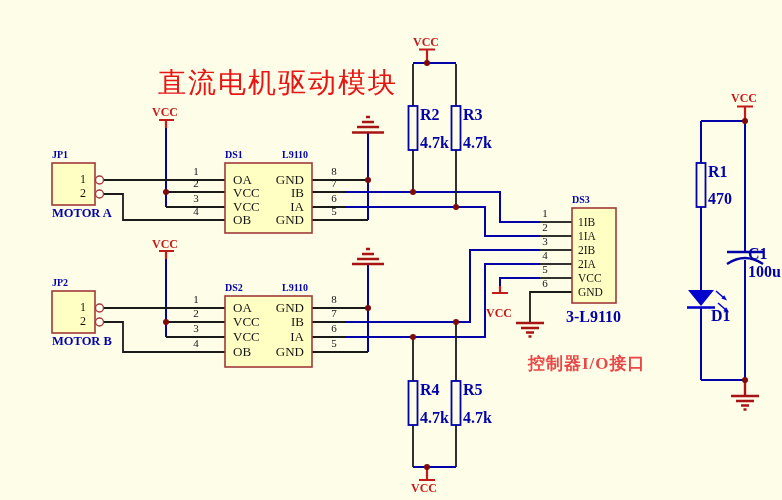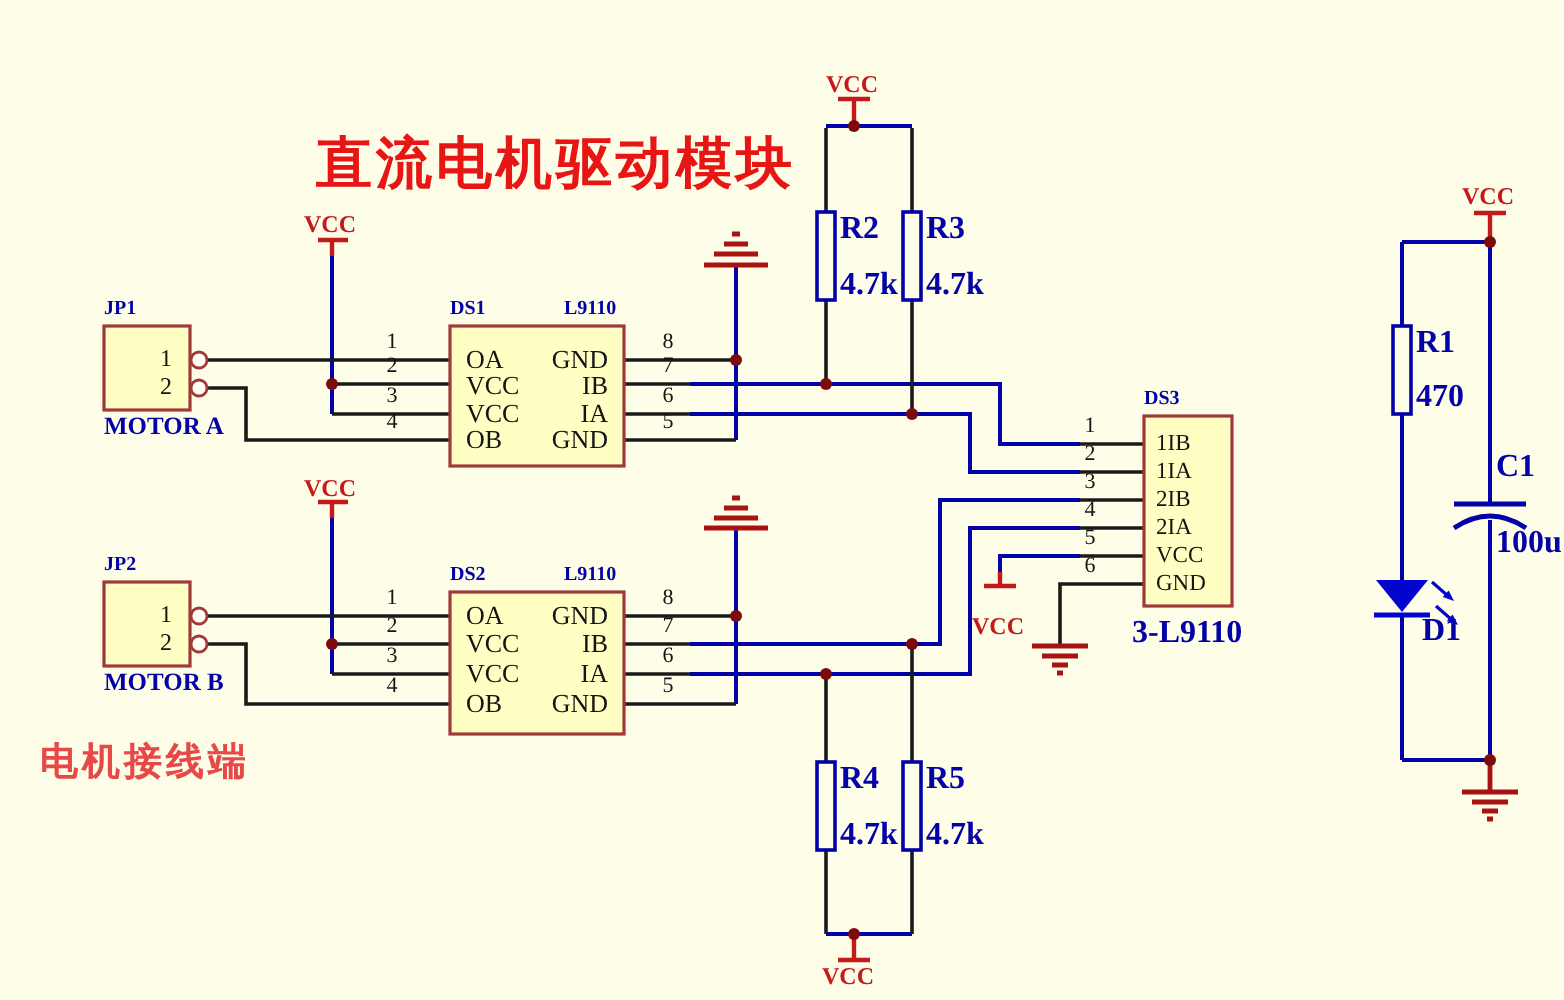--- a/index.html
+++ b/index.html
@@ -26,21 +26,21 @@
   
   .t{position:absolute;white-space:nowrap;line-height:1.06;}
   .navy{color:var(--label_blue,#0202A8);font-weight:bold;font-size:12.5px;}
   .s13{font-size:10px;}
   .s12{font-size:16px;}
   .pn{position:absolute;white-space:nowrap;color:var(--text_black,#141414);font-size:13px;line-height:1.05;}
   .pn3{font-size:11.5px;}
   .n{position:absolute;color:var(--text_black,#141414);font-size:11px;width:12px;text-align:center;line-height:1.0;}
   .jpn{position:absolute;color:var(--text_black,#141414);font-size:12px;width:12px;text-align:right;line-height:1.0;}
   .vcc{position:absolute;color:var(--power_red,#C41A1A);font-weight:bold;font-size:12px;line-height:1.0;}
-  .title{position:absolute;color:var(--title_red,#E81515);font-weight:bold;font-size:28px;letter-spacing:2px;line-height:1.05;}
+  .title{position:absolute;color:var(--title_red,#E81515);font-weight:normal;font-size:28px;letter-spacing:2px;line-height:1.05;}
   .ann{position:absolute;color:var(--annotation_red,#E84848);font-weight:bold;line-height:1.05;}
   .ra{width:46px;text-align:right;}
 </style>
 </head>
 <body>
 
 <div class="canvas">
 
   <svg class="layer" width="782" height="500" viewBox="0 0 782 500">
 
@@ -159,21 +159,21 @@
       <circle class="dot" cx="456" cy="322" r="3"></circle>
       <circle class="dot" cx="413" cy="337" r="3"></circle>
       <circle class="dot" cx="427" cy="63" r="3"></circle>
       <circle class="dot" cx="427" cy="467" r="3"></circle>
       <circle class="dot" cx="745" cy="121" r="3"></circle>
       <circle class="dot" cx="745" cy="380" r="3"></circle>
     </g>
   </svg>
 
   <div class="title" style="left:158px;top:68px">直流电机驱动模块</div>
-  <div class="ann" style="left:20px;top:372px;font-size:19px;letter-spacing:2px">电机接线端</div>
+  <div class="ann" style="left:528px;top:355px;font-size:17px;letter-spacing:1px">控制器I/O接口</div>
 
   <div class="vcc" style="left:152px;top:106px">VCC</div>
   <div class="vcc" style="left:152px;top:238px">VCC</div>
   <div class="vcc" style="left:413px;top:36px">VCC</div>
   <div class="vcc" style="left:731px;top:92px">VCC</div>
   <div class="vcc" style="left:411px;top:482px">VCC</div>
   <div class="vcc" style="left:486px;top:307px">VCC</div>
 
   <div class="t navy s13" style="left:52px;top:150px">JP1</div>
   <div class="jpn" style="left:74px;top:173px">1</div>
@@ -241,17 +241,17 @@
   <div class="t navy s12" style="left:420px;top:107px">R2</div>
   <div class="t navy s12" style="left:420px;top:135px">4.7k</div>
   <div class="t navy s12" style="left:463px;top:107px">R3</div>
   <div class="t navy s12" style="left:463px;top:135px">4.7k</div>
   <div class="t navy s12" style="left:420px;top:382px">R4</div>
   <div class="t navy s12" style="left:420px;top:410px">4.7k</div>
   <div class="t navy s12" style="left:463px;top:382px">R5</div>
   <div class="t navy s12" style="left:463px;top:410px">4.7k</div>
   <div class="t navy s12" style="left:708px;top:164px">R1</div>
   <div class="t navy s12" style="left:708px;top:191px">470</div>
-  <div class="t navy s12" style="left:748px;top:226px">C1</div>
+  <div class="t navy s12" style="left:748px;top:246px">C1</div>
   <div class="t navy s12" style="left:748px;top:264px">100u</div>
   <div class="t navy s12" style="left:711px;top:308px">D1</div>
 
 </div>
 
 </body></html>

